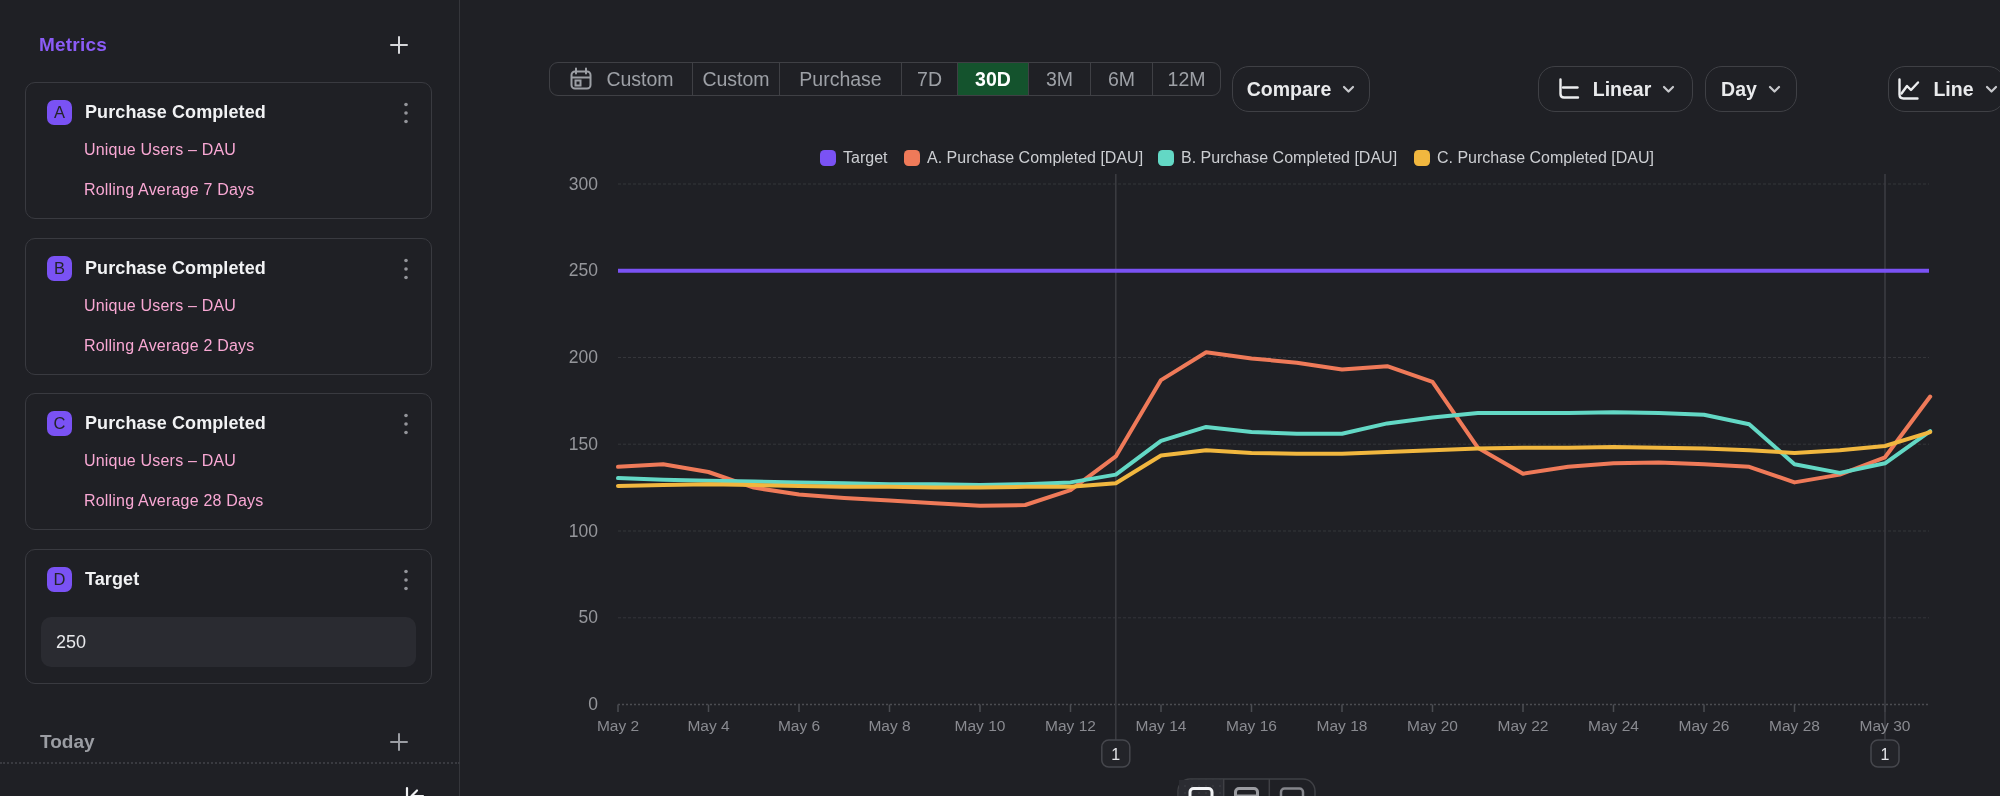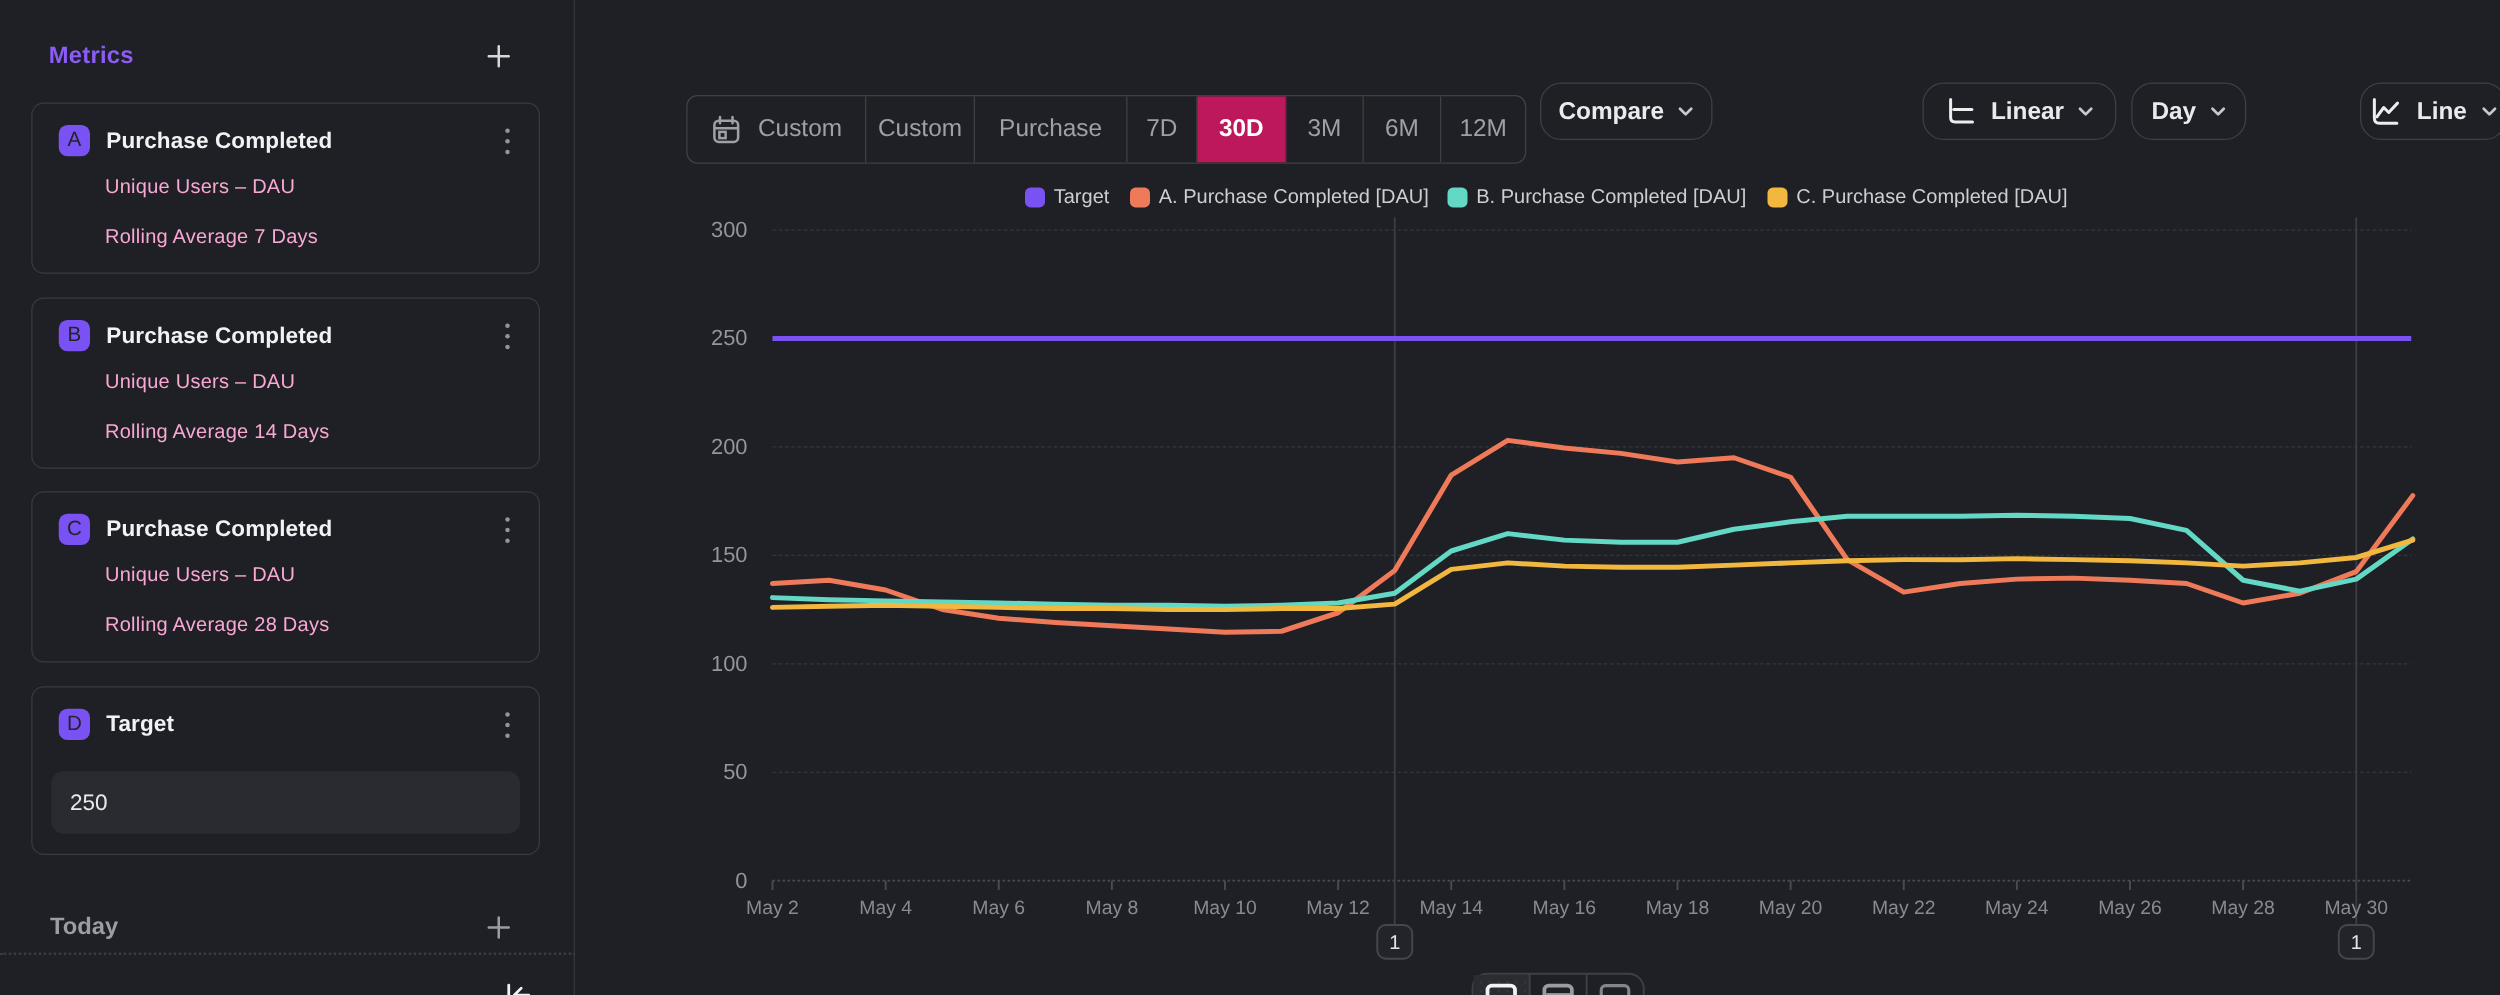--- a/index.html
+++ b/index.html
@@ -10,24 +10,24 @@
 .card{position:absolute;left:25px;width:407px;border:1.5px solid #393a40;border-radius:10px}
 .badge{position:absolute;left:21px;top:17px;width:25px;height:25px;border-radius:7px;background:#7a52f4;
   color:#23242a;font-size:16.5px;font-weight:400;text-align:center;line-height:25px}
 .ctitle{position:absolute;left:59px;top:19px;font-size:18px;font-weight:700;color:#f1f2f4;letter-spacing:.1px}
 .kebab{position:absolute;right:22px;top:18px}
 .sub{position:absolute;left:58px;font-size:16px;color:#f9a8d4;letter-spacing:.2px}
 .filt{position:absolute;left:40px;top:731px;font-size:19px;font-weight:700;color:#9b9da3}
 .plus2{position:absolute;left:388px;top:731px}
 .sdiv{position:absolute;left:0;top:762px;width:460px;border-top:2px dotted #393a40}
 .collapse{position:absolute;left:404px;top:785px}
-.seg{position:absolute;left:549px;top:76px;height:55px;display:flex;border:1.5px solid #3f4045;border-radius:9px;overflow:hidden}
+.seg{position:absolute;left:549px;top:62px;height:34px;display:flex;border:1.5px solid #3f4045;border-radius:9px;overflow:hidden}
 .seg .s{display:flex;align-items:center;justify-content:center;gap:12px;font-size:19.5px;color:#9da0a6;border-right:1.5px solid #3f4045}
 .seg .s:last-child{border-right:none}
-.seg .sel{background:#be185d;color:#fff;font-weight:700}
+.seg .sel{background:#14532d;color:#fff;font-weight:700}
 .btn{position:absolute;top:66px;height:46px;border:1.5px solid #3f4045;border-radius:17px;display:flex;align-items:center;justify-content:center;gap:11px;color:#e9eaec;font-size:19.5px;font-weight:700}
 .legend{position:absolute;top:149px;display:flex;align-items:center;gap:7px;font-size:16px;color:#ccced2}
 .lsq{width:16px;height:16px;border-radius:4.5px}
 .input{position:absolute;left:15px;width:375px;height:50px;border-radius:10px;background:#2a2b31;color:#e8e9ec;font-size:18px;line-height:50px;padding-left:15px}
 
 </style></head><body>
 <svg width="2000" height="796" viewBox="0 0 2000 796" style="position:absolute;left:0;top:0">
 <line x1="618" y1="184.0" x2="1929" y2="184.0" stroke="#35363b" stroke-width="1" stroke-dasharray="3 2"></line>
 <line x1="618" y1="270.8" x2="1929" y2="270.8" stroke="#35363b" stroke-width="1" stroke-dasharray="3 2"></line>
 <line x1="618" y1="357.5" x2="1929" y2="357.5" stroke="#35363b" stroke-width="1" stroke-dasharray="3 2"></line>
@@ -116,21 +116,21 @@
     </div>
 <div class="card" style="top:238px;height:137px">
       <div class="badge">B</div>
       <div class="ctitle">Purchase Completed</div>
       <div class="kebab"><svg width="6" height="24" viewBox="0 0 6 24">
           <circle cx="3" cy="3.5" r="1.8" fill="#94959b"></circle>
           <circle cx="3" cy="12" r="1.8" fill="#94959b"></circle>
           <circle cx="3" cy="20.5" r="1.8" fill="#94959b"></circle>
         </svg></div>
       <div class="sub" style="top:58px">Unique Users – DAU</div>
-      <div class="sub" style="top:98px">Rolling Average 14 Days</div>
+      <div class="sub" style="top:98px">Rolling Average 2 Days</div>
     </div>
 <div class="card" style="top:393px;height:137px">
       <div class="badge">C</div>
       <div class="ctitle">Purchase Completed</div>
       <div class="kebab"><svg width="6" height="24" viewBox="0 0 6 24">
           <circle cx="3" cy="3.5" r="1.8" fill="#94959b"></circle>
           <circle cx="3" cy="12" r="1.8" fill="#94959b"></circle>
           <circle cx="3" cy="20.5" r="1.8" fill="#94959b"></circle>
         </svg></div>
       <div class="sub" style="top:58px">Unique Users – DAU</div>

